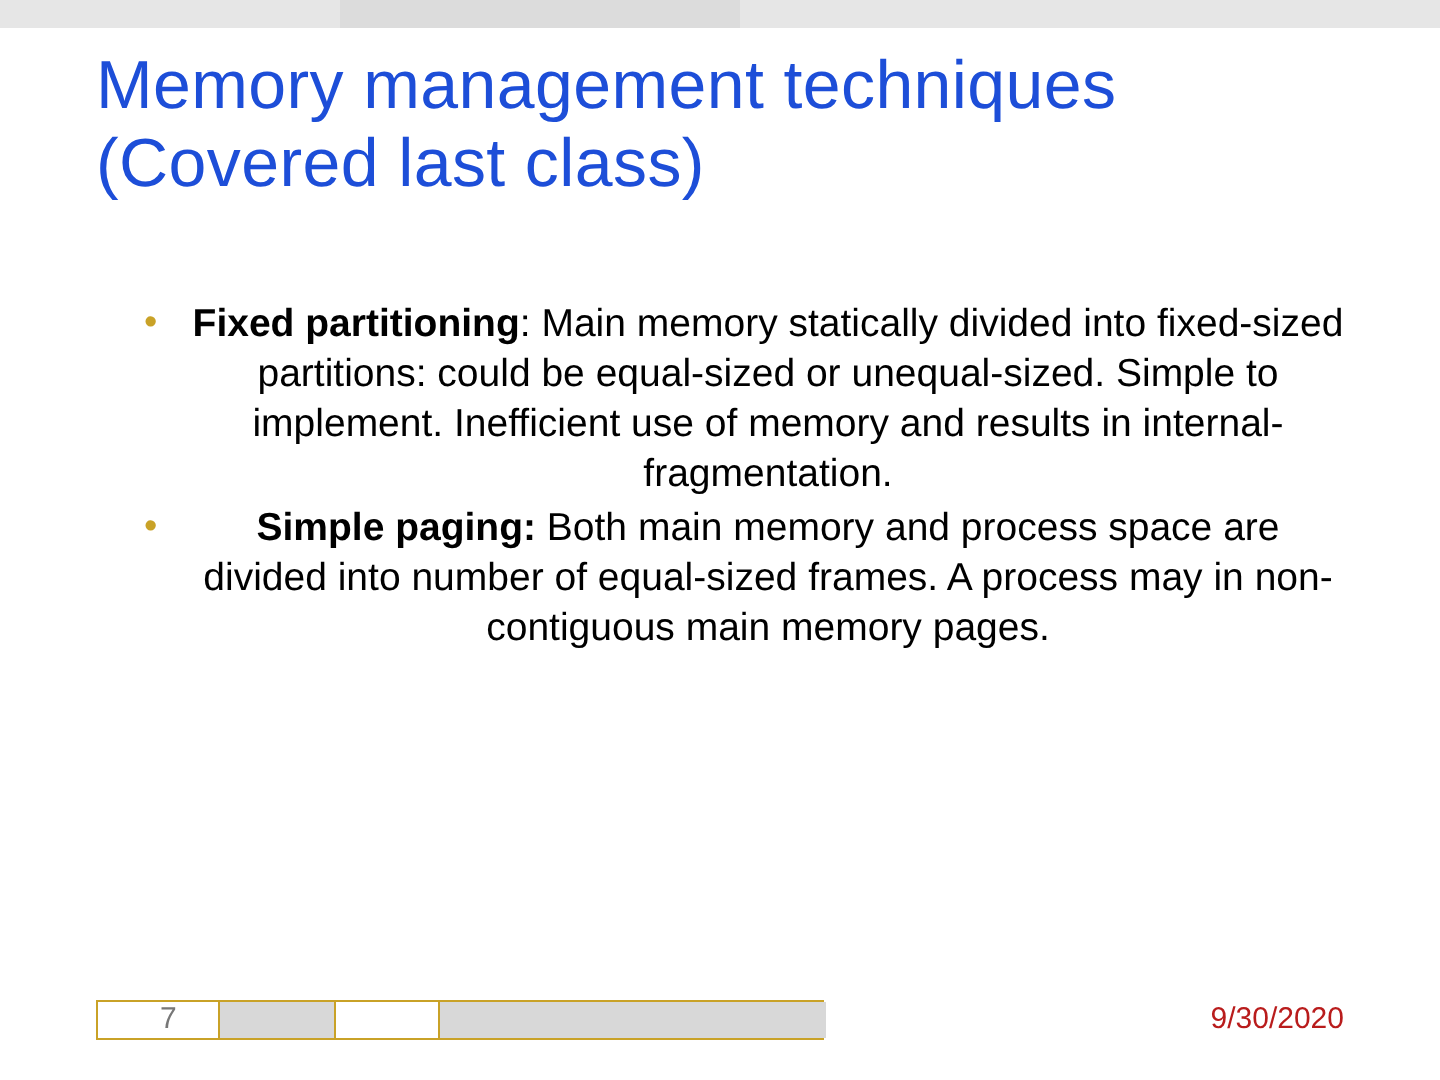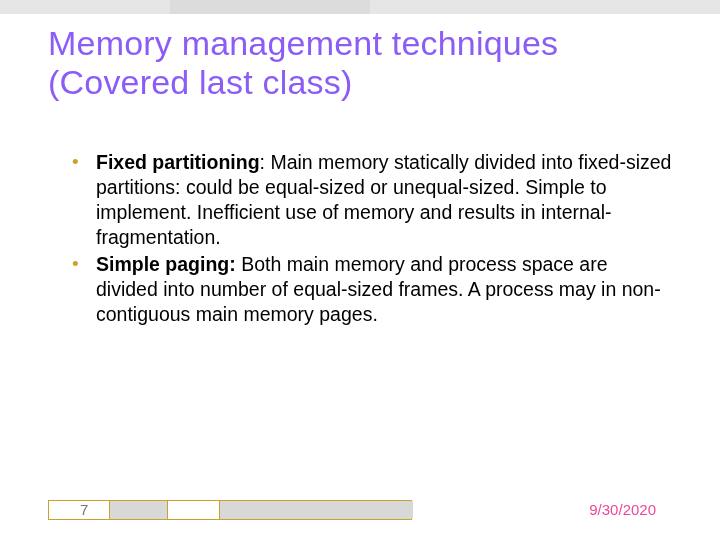--- a/index.html
+++ b/index.html
@@ -35,21 +35,21 @@
     height: 14px;
     background: #dcdcdc;
   }
   .title {
     position: absolute;
     top: 24px;
     left: 48px;
     right: 48px;
     font-size: 34px;
     line-height: 1.15;
-    color: #8b5cf6;
+    color: #1d4ed8;
     font-weight: 400;
     letter-spacing: 0.2px;
   }
   .content {
     position: absolute;
     top: 150px;
     left: 70px;
     right: 48px;
     color: #000;
     font-size: 19.5px;
@@ -57,20 +57,21 @@
   }
   ul.bullets {
     list-style: none;
     margin: 0;
     padding: 0;
   }
   ul.bullets > li {
     position: relative;
     padding-left: 26px;
     margin: 0 0 2px 0;
+    text-align: center;
   }
   ul.bullets > li::before {
     content: "•";
     position: absolute;
     left: 2px;
     top: 0;
     color: #c9a227;
     font-size: 19px;
     line-height: 1.28;
   }
@@ -105,24 +106,24 @@
   .page-num {
     position: absolute;
     left: 80px;
     bottom: 22px;
     font-size: 15px;
     color: #777;
     z-index: 2;
   }
   .date {
     position: absolute;
-    right: 64px;
+    right: 48px;
     bottom: 22px;
     font-size: 15px;
-    color: #ec4899;
+    color: #b91c1c;
   }
 </style>
 </head>
 <body>
 
 <div class="slide">
 
   <div class="top-bar"></div>
   <div class="top-bar-accent"></div>
 

